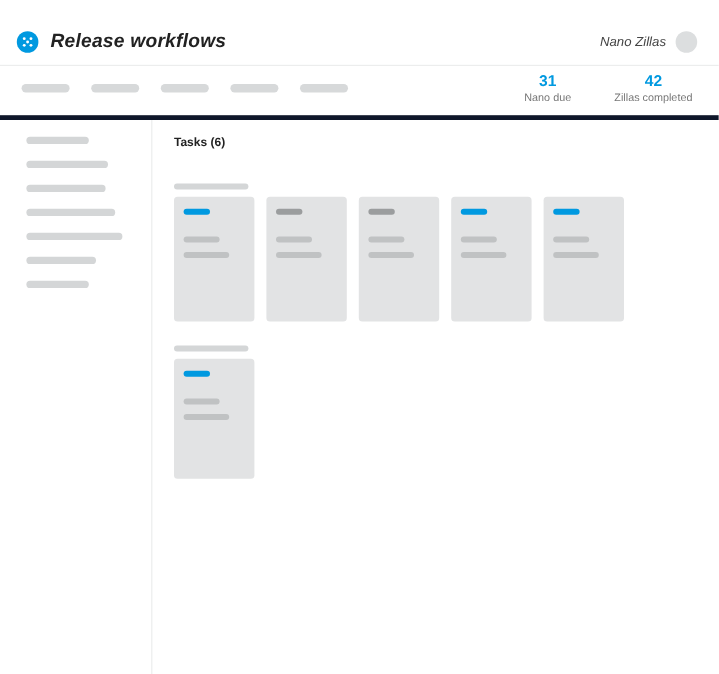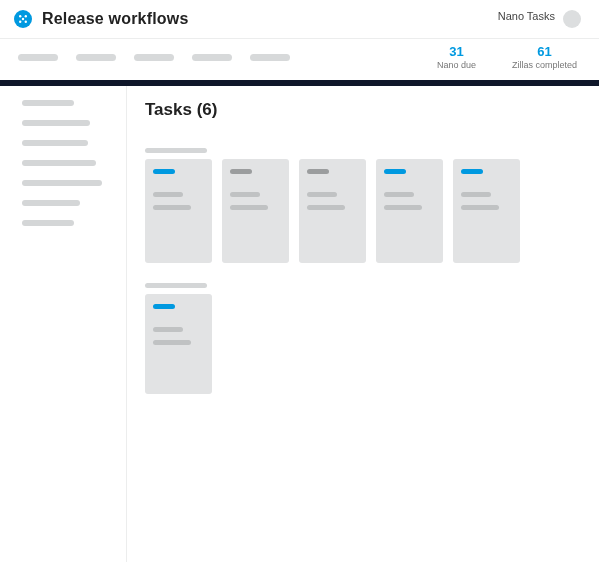--- a/index.html
+++ b/index.html
@@ -1,45 +1,45 @@
 <!DOCTYPE html>
 <html><head>
 <meta charset="utf-8">
 <style>
   * { box-sizing: border-box; margin: 0; padding: 0; }
   html, body { width: 599px; height: 562px; font-family: -apple-system, BlinkMacSystemFont, "Segoe UI", Arial, sans-serif; background: #fff; color: #333; }
   body { display: flex; flex-direction: column; }
 
   
-  .header { display: flex; align-items: flex-start; padding: 10px 18px 10px 14px; }
+  .header { display: flex; align-items: center; padding: 26px 18px 10px 14px; font-style: italic; }
   .logo-circle { width: 18px; height: 18px; border-radius: 50%; background: #0099e0; display: flex; align-items: center; justify-content: center; margin-right: 10px; flex-shrink: 0; }
   .logo-inner { width: 10px; height: 10px; }
   .logo-inner svg { display: block; }
   .page-title { font-size: 16px; font-weight: 600; color: #222; letter-spacing: 0.2px; }
   .header-spacer { flex: 1; }
   .user-name { font-size: 11px; color: #444; margin-right: 8px; }
   .avatar { width: 18px; height: 18px; border-radius: 50%; background: #dcdedf; }
 
   
-  .stats-strip { border-top: 1px solid #eceded; border-bottom: 6px solid #0f172a; display: flex; align-items: center; padding: 6px 22px 10px 18px; }
+  .stats-strip { border-top: 1px solid #eceded; border-bottom: 4px solid #0f172a; display: flex; align-items: center; padding: 6px 22px 10px 18px; }
   .pill-row { display: flex; gap: 18px; }
   .pill { width: 40px; height: 7px; border-radius: 4px; background: #d7d9da; }
   .stats-row { margin-left: auto; display: flex; gap: 36px; }
   .stat { text-align: center; }
   .stat-value { color: #0099e0; font-size: 13px; font-weight: 600; line-height: 1.1; }
   .stat-label { color: #777; font-size: 9px; margin-top: 1px; white-space: nowrap; }
 
   
   .body { flex: 1; display: flex; min-height: 0; }
   .sidebar { width: 126px; padding: 14px 14px 0 22px; }
   .sidebar-title { font-size: 13px; font-weight: 600; color: #222; margin-bottom: 18px; }
   .side-item { height: 6px; border-radius: 3px; background: #d4d6d7; margin-bottom: 14px; }
 
   .main { flex: 1; border-left: 1px solid #eceded; padding: 14px 16px 0 18px; overflow: auto; }
-  .main-title { font-size: 17px; font-weight: 600; color: #222; margin-bottom: 28px; }
+  .main-title { font-size: 10px; font-weight: 600; color: #222; margin-bottom: 28px; }
 
   .card-label { height: 5px; width: 62px; border-radius: 3px; background: #d4d6d7; margin-bottom: 6px; }
   .card-row { display: flex; gap: 10px; margin-bottom: 20px; }
   .card { width: 67px; height: 104px; background: #e2e3e4; border-radius: 3px; padding: 10px 8px; }
   .status-bar { width: 22px; height: 5px; border-radius: 3px; margin-bottom: 18px; }
   .status-active { background: #0099e0; }
   .status-inactive { background: #9b9d9e; }
   .card-line1 { width: 30px; height: 5px; border-radius: 3px; background: #c0c2c3; margin-bottom: 8px; }
   .card-line2 { width: 38px; height: 5px; border-radius: 3px; background: #c0c2c3; }
 
@@ -57,39 +57,39 @@
             <circle cx="7.8" cy="2.2" r="1.2"></circle>
             <circle cx="5" cy="5" r="1.2"></circle>
             <circle cx="2.2" cy="7.8" r="1.2"></circle>
             <circle cx="7.8" cy="7.8" r="1.2"></circle>
           </g>
         </svg>
     </span>
   </div>
   <div class="page-title">Release workflows</div>
   <div class="header-spacer"></div>
-  <div class="user-name">Nano Tasks</div>
+  <div class="user-name">Nano Zillas</div>
   <div class="avatar"></div>
 </div>
 
 <div class="stats-strip">
   <div class="pill-row">
     <div class="pill"></div>
     <div class="pill"></div>
     <div class="pill"></div>
     <div class="pill"></div>
     <div class="pill"></div>
   </div>
   <div class="stats-row">
     <div class="stat">
       <div class="stat-value">31</div>
       <div class="stat-label">Nano due</div>
     </div>
     <div class="stat">
-      <div class="stat-value">61</div>
+      <div class="stat-value">42</div>
       <div class="stat-label">Zillas completed</div>
     </div>
   </div>
 </div>
 
 <div class="body">
   <div class="sidebar">
     <div class="side-item" style="width:52px"></div>
     <div class="side-item" style="width:68px"></div>
     <div class="side-item" style="width:66px"></div>

